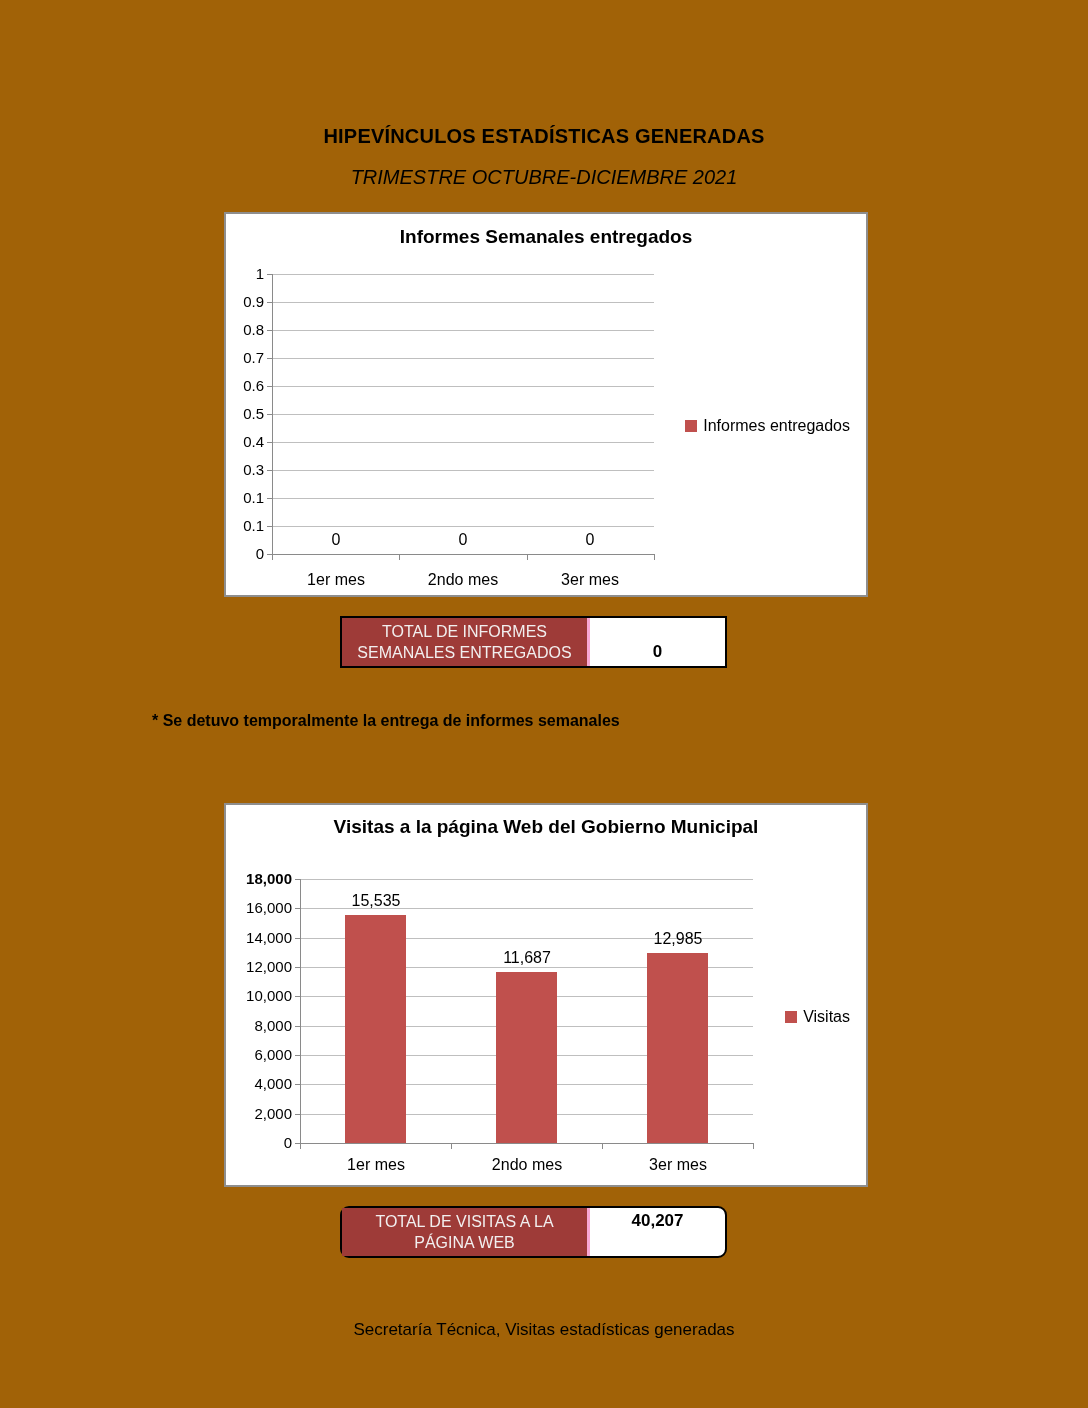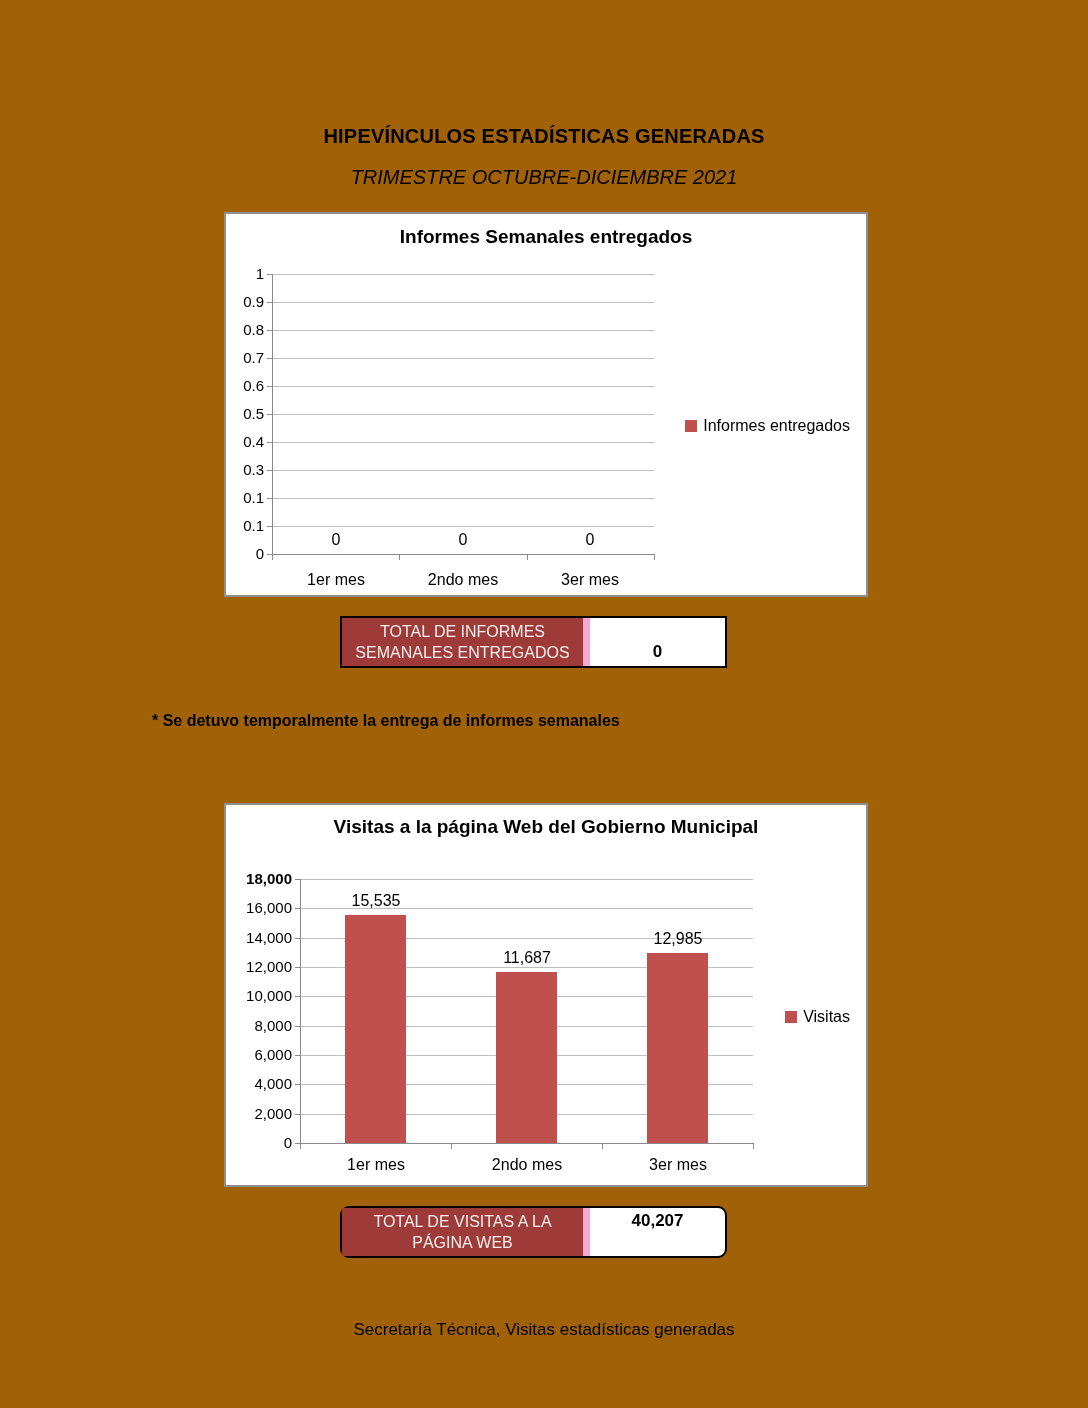--- a/index.html
+++ b/index.html
@@ -36,21 +36,21 @@
 
   .legend{position:absolute; top:203px; right:16px; display:flex; align-items:center; gap:6px;}
   .legend-marker{width:12px; height:12px; background:var(--bar,#c0504d); flex:0 0 auto;}
   .legend-text{font-size:16px; line-height:18px;}
 
   .total-table{position:absolute; left:340px; display:flex; border:2px solid #000; background:#fff;}
   #total-0{top:616px;}
   #total-1{top:1206px;border-radius:9px;}
   .total-label{width:248px; min-height:48px; display:flex; align-items:center; justify-content:center;
     text-align:center; background:var(--table-bg,#9e3b38); color:var(--table-fg,#f2efef);
-    font-size:16px; line-height:21px; border-right:7px solid #f9a8d4; padding:1px 4px;
+    font-size:16px; line-height:21px; border-right:3px solid #f9a8d4; padding:1px 4px;
     white-space:pre-line; box-sizing:border-box;}
   .total-value{width:135px; display:flex; justify-content:center; font-weight:bold; font-size:17px;
     box-sizing:border-box;}
   #total-0 .total-value{align-items:flex-end; padding-bottom:4px;}
   #total-1 .total-value{align-items:flex-start; padding-top:3px;}
 </style>
 </head>
 <body>
 
 <div class="page">

